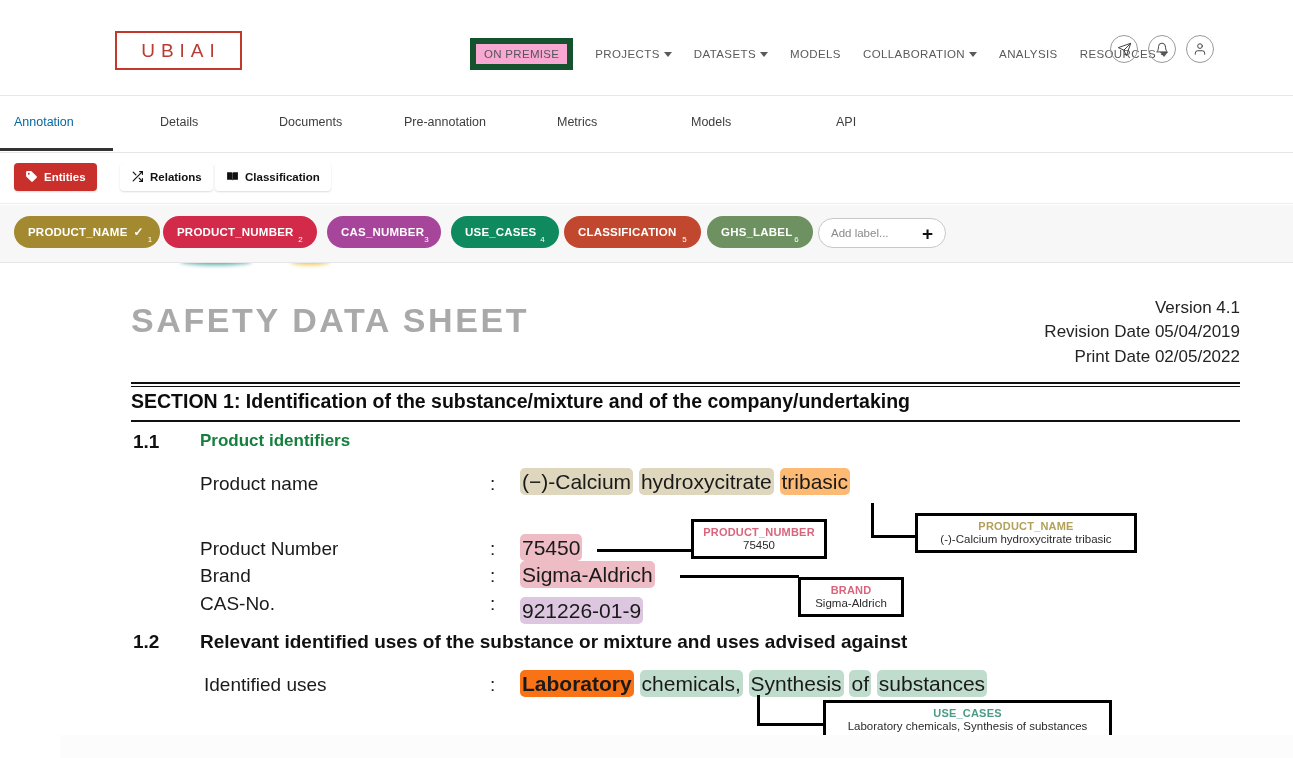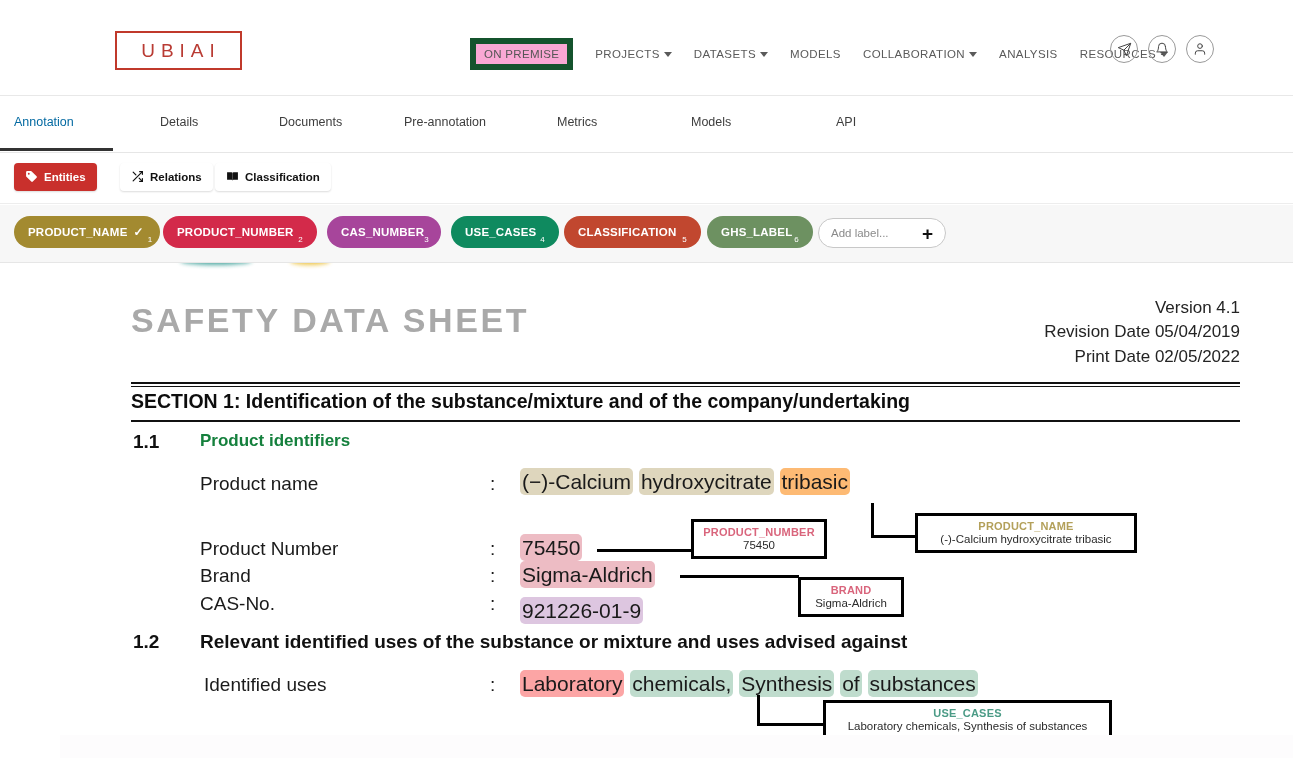--- a/index.html
+++ b/index.html
@@ -339,21 +339,21 @@
       <div class="field-val" style="top:328px;margin-top:8px;">
         <span class="hl" style="background:#ddc6e0;">921226-01-9</span>
       </div>
 
       <div class="num12">1.2</div>
       <div class="h12">Relevant identified uses of the substance or mixture and uses advised against</div>
 
       <div class="field-label" style="left:192px; top:411px;">Identified uses</div>
       <div class="colon" style="top:411px;">:</div>
       <div class="field-val" style="top:409px;">
-        <span class="hl" style="background:#fca5a5;">Laboratory</span>
+        <span class="hl" style="background:#f97316;font-weight:bold;">Laboratory</span>
         <span class="hl" style="background:#bfdccd;">chemicals,</span>
         <span class="hl" style="background:#bfdccd;">Synthesis</span>
         <span class="hl" style="background:#bfdccd;">of</span>
         <span class="hl" style="background:#bfdccd;">substances</span>
       </div>
 
       <div class="leader" style="left:585px; top:286px; width:95px; height:3px;"></div>
       <div class="callout" style="left:679px; top:256px; width:136px;">
         <div class="cl-name" style="color:#d9657c;">PRODUCT_NUMBER</div>
         <div class="cl-val">75450</div>

